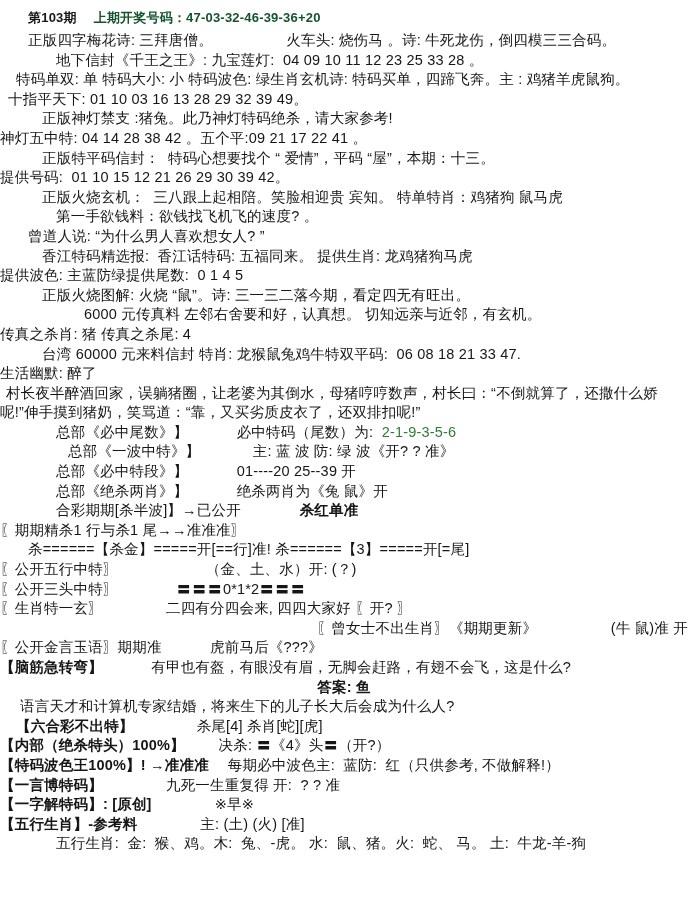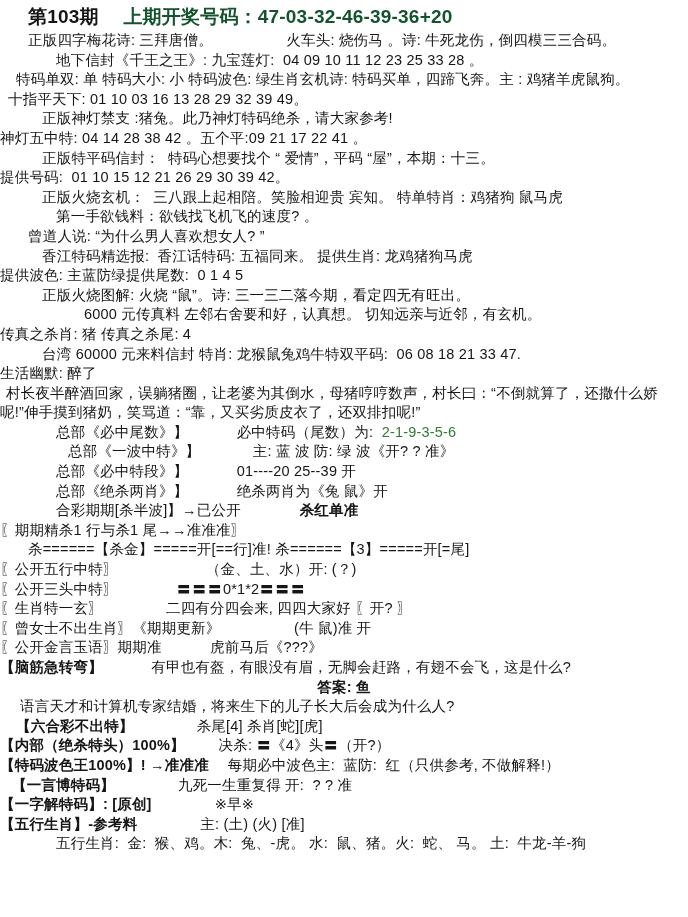--- a/index.html
+++ b/index.html
@@ -10,21 +10,21 @@
     -webkit-font-smoothing:antialiased;
   }
   .doc{width:688px;height:917px;background:#ffffff;padding-top:4px;box-sizing:border-box;}
   .line{
     font-size:14.5px;line-height:19.6px;white-space:pre-wrap;
     letter-spacing:0.2px;
   }
   .line.center{text-align:center;}
   .line.hdr{line-height:26px;}
   span.b{font-weight:bold;}
-  span.big{font-size:19px;}
+  span.big{font-size:13px;}
   span.red{color:#14532d;}
   span.green{color:#2e7d32;}
   span.blocks{letter-spacing:1px;}
 </style>
 </head>
 <body>
 
 <div class="doc">
   <div id="lines">
       <div class="line hdr" style="padding-left: 28px;"><span class="b big">第103期　 </span><span class="b big red">上期开奖号码：47-03-32-46-39-36+20</span></div>
@@ -51,26 +51,26 @@
       <div class="line" style="padding-left: 56px;"><span>总部《必中尾数》】　　　 必中特码（尾数）为:  </span><span class="green">2-1-9-3-5-6</span></div>
       <div class="line" style="padding-left: 56px; margin-left: 12px;"><span>总部《一波中特》】　　　  主: 蓝 波 防: 绿 波《开? ? 准》</span></div>
       <div class="line" style="padding-left: 56px;"><span>总部《必中特段》】　　　 01----20 25--39 开</span></div>
       <div class="line" style="padding-left: 56px;"><span>总部《绝杀两肖》】　　　 绝杀两肖为《兔 鼠》开</span></div>
       <div class="line" style="padding-left: 56px;"><span>合彩期期[杀半波]】→已公开　　　　</span><span class="b">杀红单准</span></div>
       <div class="line" style="padding-left: 0px;"><span>〖期期精杀1 行与杀1 尾→→准准准〗</span></div>
       <div class="line" style="padding-left: 28px;"><span>杀======【杀金】=====开[==行]准! 杀======【3】=====开[=尾]</span></div>
       <div class="line" style="padding-left: 0px;"><span>〖公开五行中特〗　　　　　　（金、土、水）开: (？)</span></div>
       <div class="line" style="padding-left: 0px;"><span>〖公开三头中特〗　　　　</span><span class="b blocks">〓〓〓</span><span>0*1*2</span><span class="b blocks">〓〓〓</span></div>
       <div class="line" style="padding-left: 0px;"><span>〖生肖特一玄〗　　　　 二四有分四会来, 四四大家好 〖开? 〗</span></div>
-      <div class="line" style="padding-left: 0px;"><span>〖曾女士不出生肖〗《期期更新》　　　　　(牛 鼠)准 开</span></div>
+      <div class="line" style="padding-left: 0px; text-align: right;"><span>〖曾女士不出生肖〗《期期更新》　　　　　(牛 鼠)准 开</span></div>
       <div class="line" style="padding-left: 0px;"><span>〖公开金言玉语〗期期准　　　 虎前马后《???》</span></div>
       <div class="line" style="padding-left: 0px;"><span class="b">【脑筋急转弯】</span><span>　　　 有甲也有盔，有眼没有眉，无脚会赶路，有翅不会飞，这是什么?</span></div>
       <div class="line center" style="padding-left: 0px;"><span class="b">答案: 鱼</span></div>
       <div class="line" style="padding-left: 20px;"><span>语言天才和计算机专家结婚，将来生下的儿子长大后会成为什么人?</span></div>
       <div class="line" style="padding-left: 16px;"><span class="b">【六合彩不出特】</span><span>　　　　 杀尾[4] 杀肖[蛇][虎]</span></div>
       <div class="line" style="padding-left: 0px;"><span class="b">【内部（绝杀特头）100%】</span><span>　　 决杀: </span><span class="b">〓</span><span>《4》头</span><span class="b">〓</span><span>（开?）</span></div>
       <div class="line" style="padding-left: 0px;"><span class="b">【特码波色王100%】! →准准准</span><span>　 每期必中波色主:  蓝防:  红（只供参考, 不做解释!）</span></div>
-      <div class="line" style="padding-left: 12px;"><span class="b">【一言博特码】</span><span>　　　　 九死一生重复得 开:  ? ? 准</span></div>
+      <div class="line" style="padding-left: 0px;"><span class="b">【一言博特码】</span><span>　　　　 九死一生重复得 开:  ? ? 准</span></div>
       <div class="line" style="padding-left: 0px;"><span class="b">【一字解特码】: [原创]</span><span>　　　　 ※早※</span></div>
       <div class="line" style="padding-left: 0px;"><span class="b">【五行生肖】-参考料</span><span>　　　　 主: (土) (火) [准]</span></div>
       <div class="line" style="padding-left: 56px;"><span>五行生肖:  金:  猴、鸡。木:  兔、-虎。 水:  鼠、猪。火:  蛇、 马。 土:  牛龙-羊-狗</span></div>
     </div>
 </div>
 
 </body></html>

